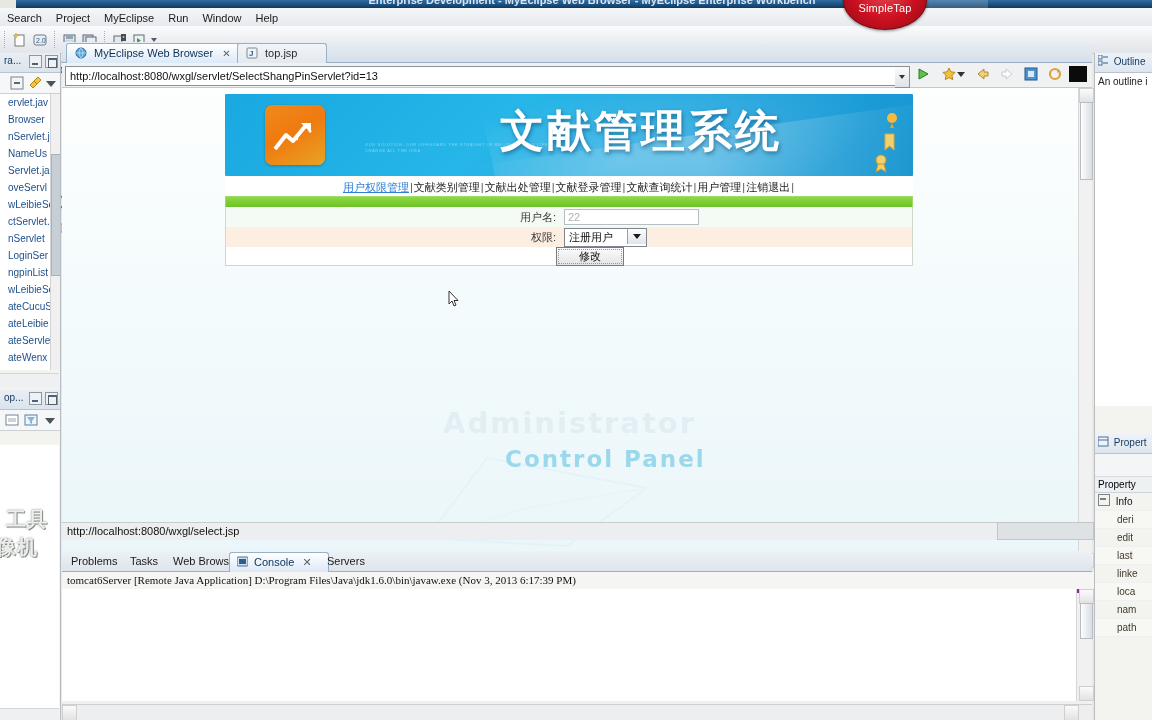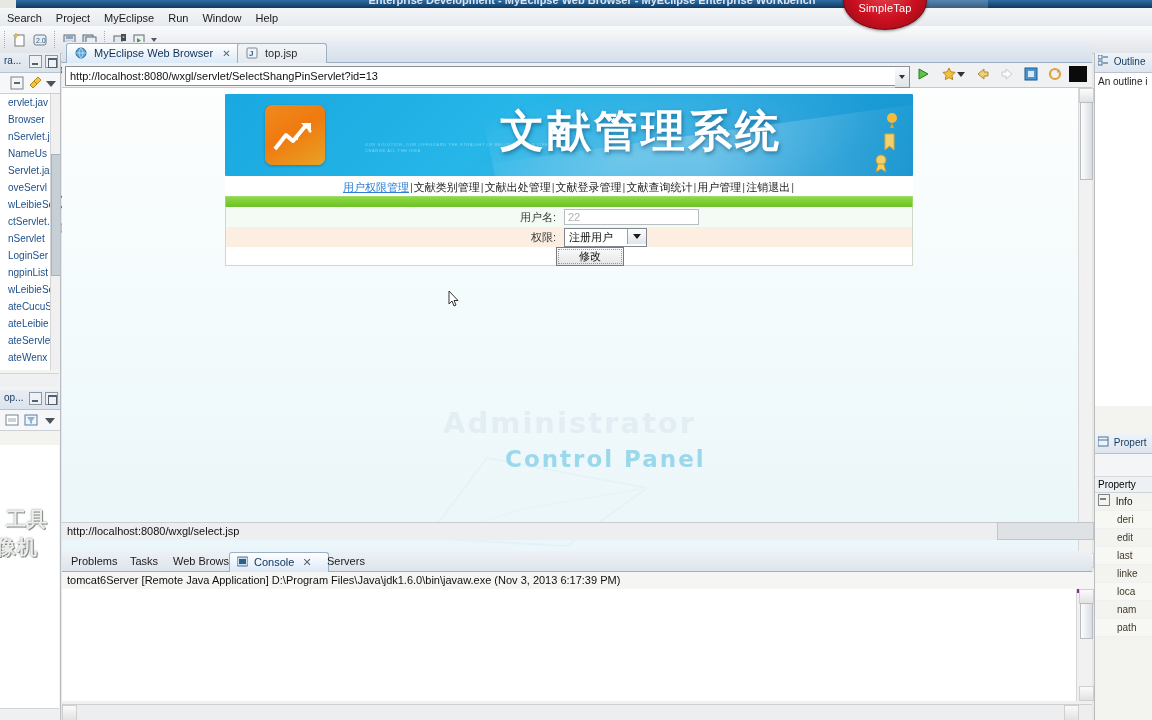--- a/index.html
+++ b/index.html
@@ -160,21 +160,21 @@
   
   #cursor{position:absolute;left:386px;top:202px;width:12px;height:18px;z-index:60;}
 
   
   #bottom{left:62px;top:551px;width:1030px;height:169px;background:#f0f0ec;}
   #btabs{position:absolute;left:0;top:0;width:100%;height:20px;background:linear-gradient(to bottom,#eef2f6,#dde4eb);
      border-bottom:1px solid #9bb0c4;}
   .btab{position:absolute;top:1px;height:19px;line-height:19px;font-size:11px;padding:0 7px;white-space:nowrap;color:#1b1b1b;}
   .btab.active{background:linear-gradient(to bottom,#ffffff,#dce9f7);border:1px solid #9bb0c4;border-bottom:none;border-radius:3px 3px 0 0;color:#08305c;}
   #consolehdr{position:absolute;left:0;top:21px;width:1030px;height:17px;background:#f5f5f3;border-bottom:4px solid #a21caf;
-     font-size:11px;line-height:17px;padding-left:5px;color:#111;}
+     font-size:11px;line-height:17px;padding-left:5px;color:#111;font-family:Liberation Serif, serif;}
   #consolebody{position:absolute;left:0;top:38px;width:1014px;height:112px;background:#fff;border-right:1px solid #d6d6d6;}
   #cscroll{position:absolute;right:0;top:38px;width:13px;height:112px;background:#f1f1f1;}
   #chscroll{position:absolute;left:0;bottom:0;width:1030px;height:15px;background:#eceef0;border-top:1px solid #d0d0d0;}
   .ctool{position:absolute;top:22px;width:16px;height:16px;display:flex;align-items:center;justify-content:center;}
 
   
   #wmleft{left:0px;top:505px;width:60px;height:90px;z-index:30;pointer-events:none;
      font-size:20px;font-weight:bold;color:rgba(255,255,255,.85);line-height:28px;
      text-shadow:0 0 2px #6f7a72,1px 1px 0 #8a938b;letter-spacing:1px;}
 

